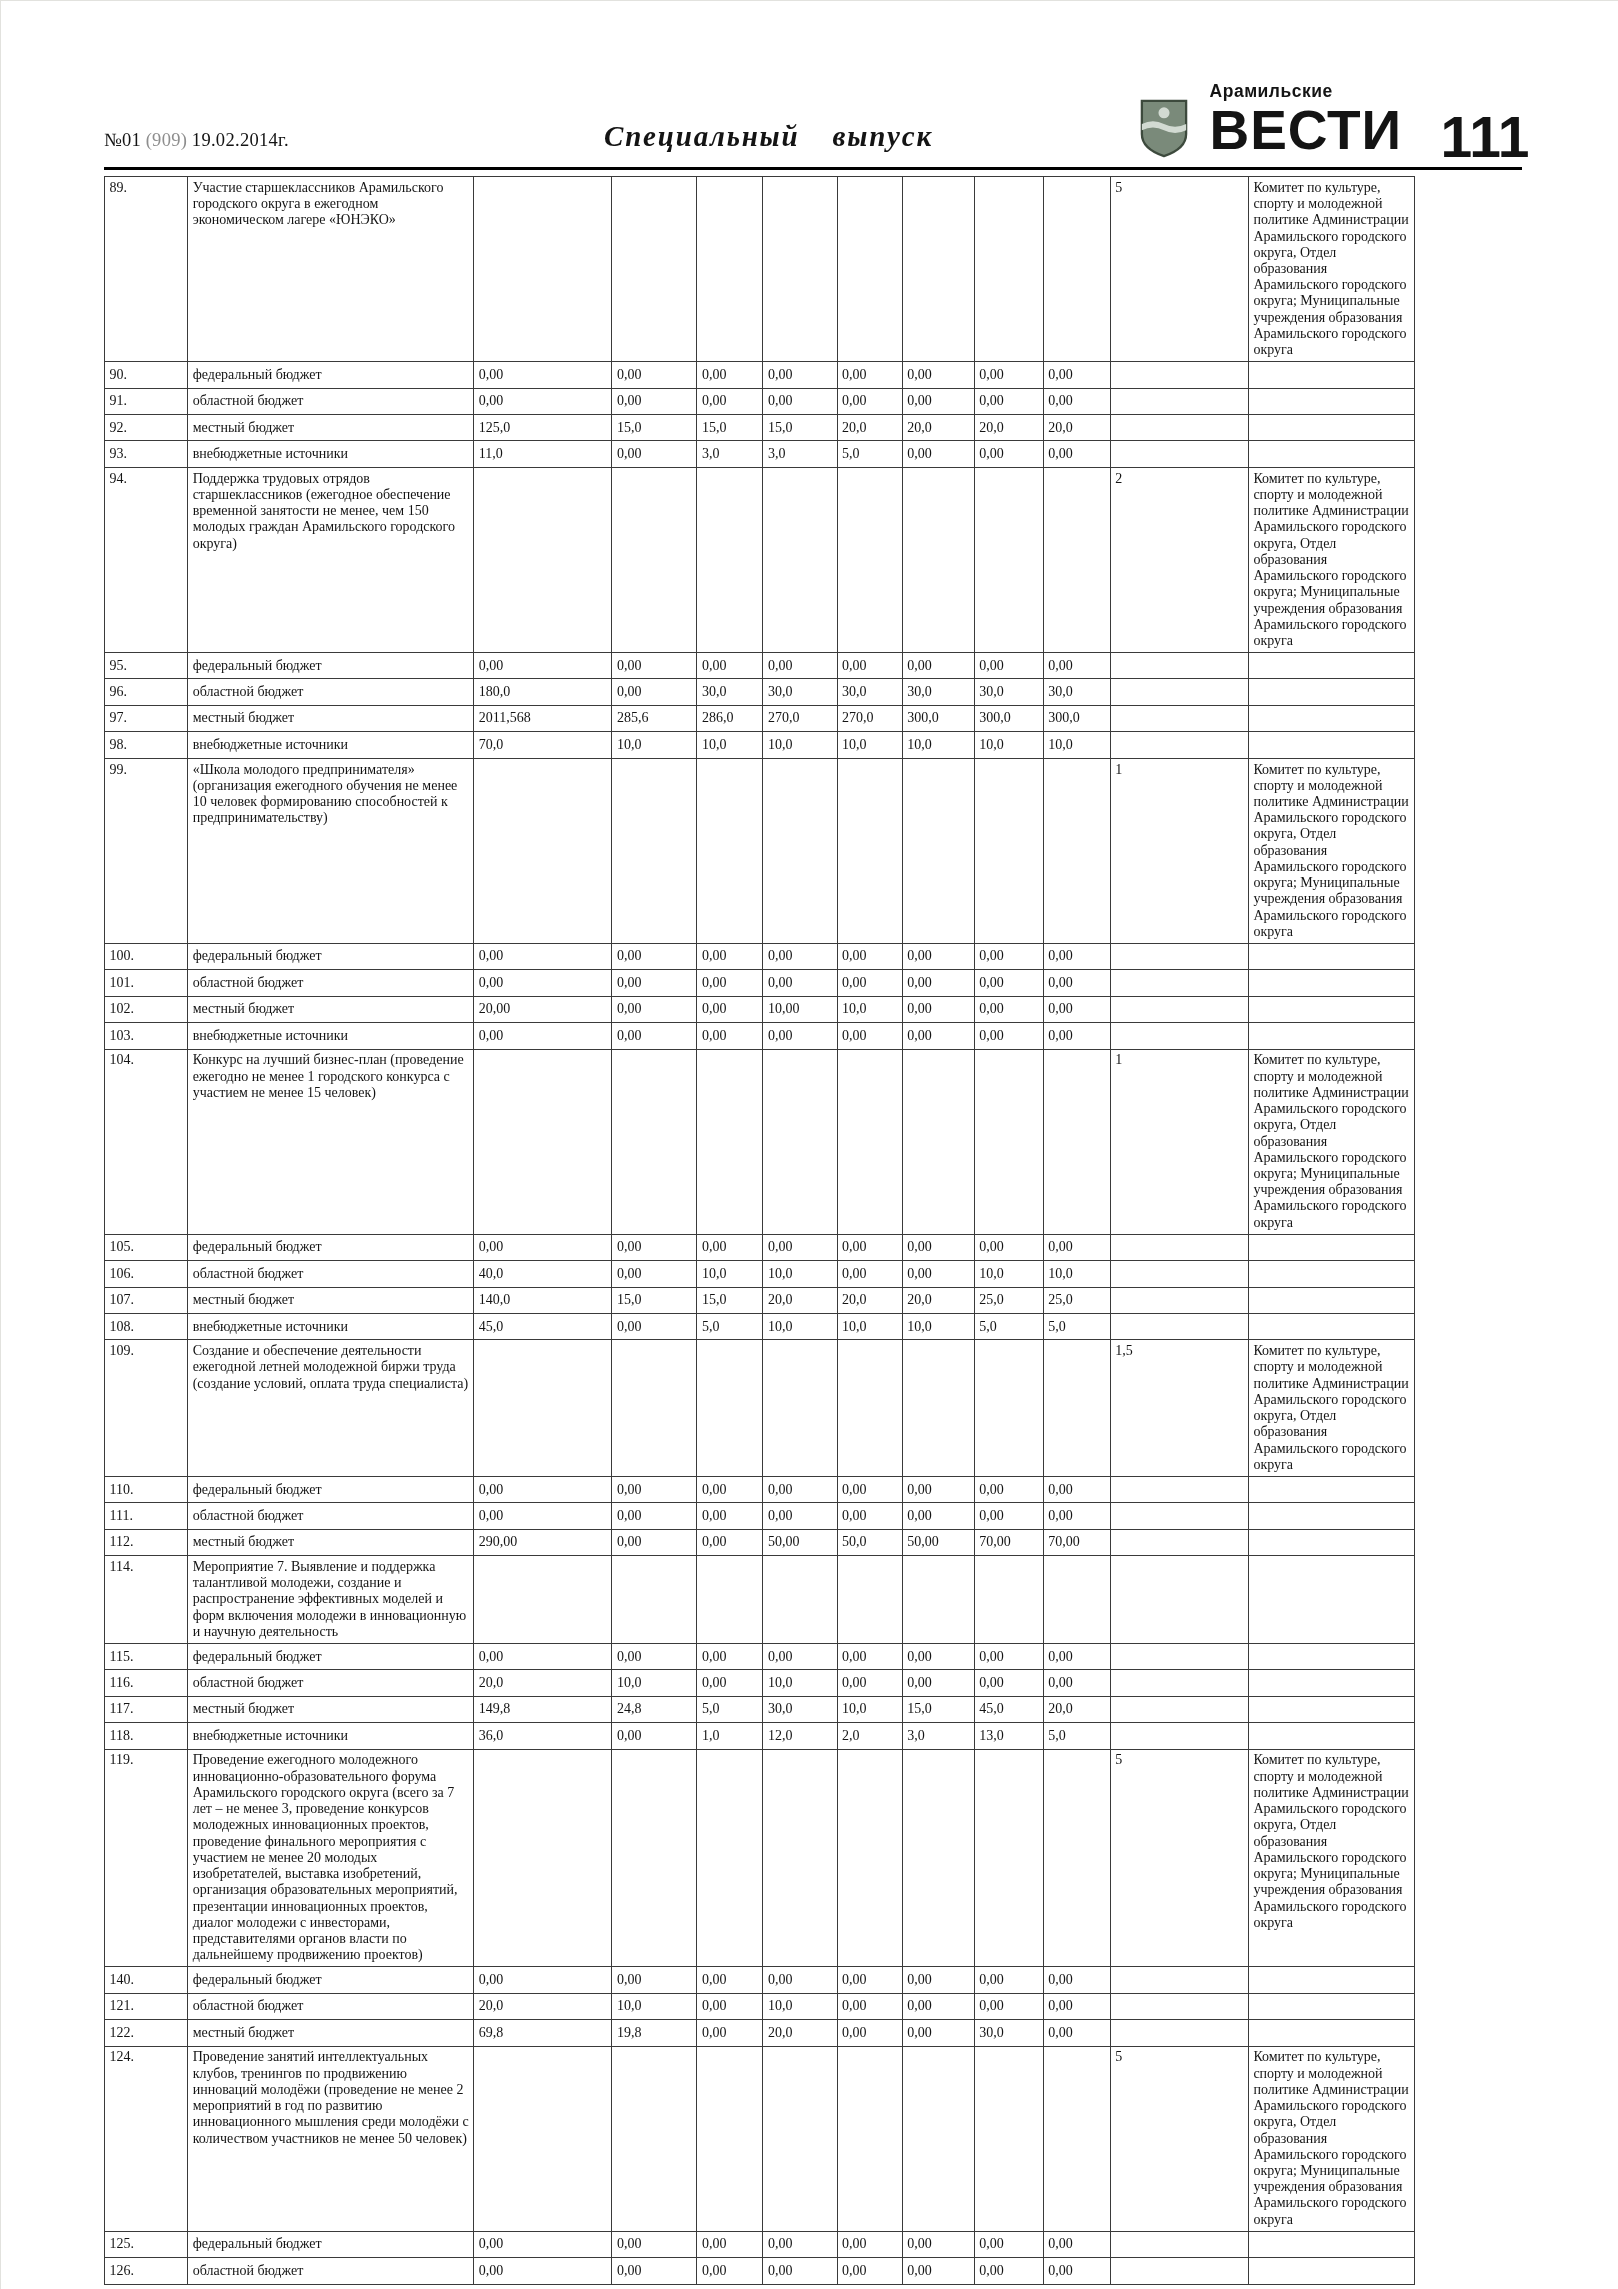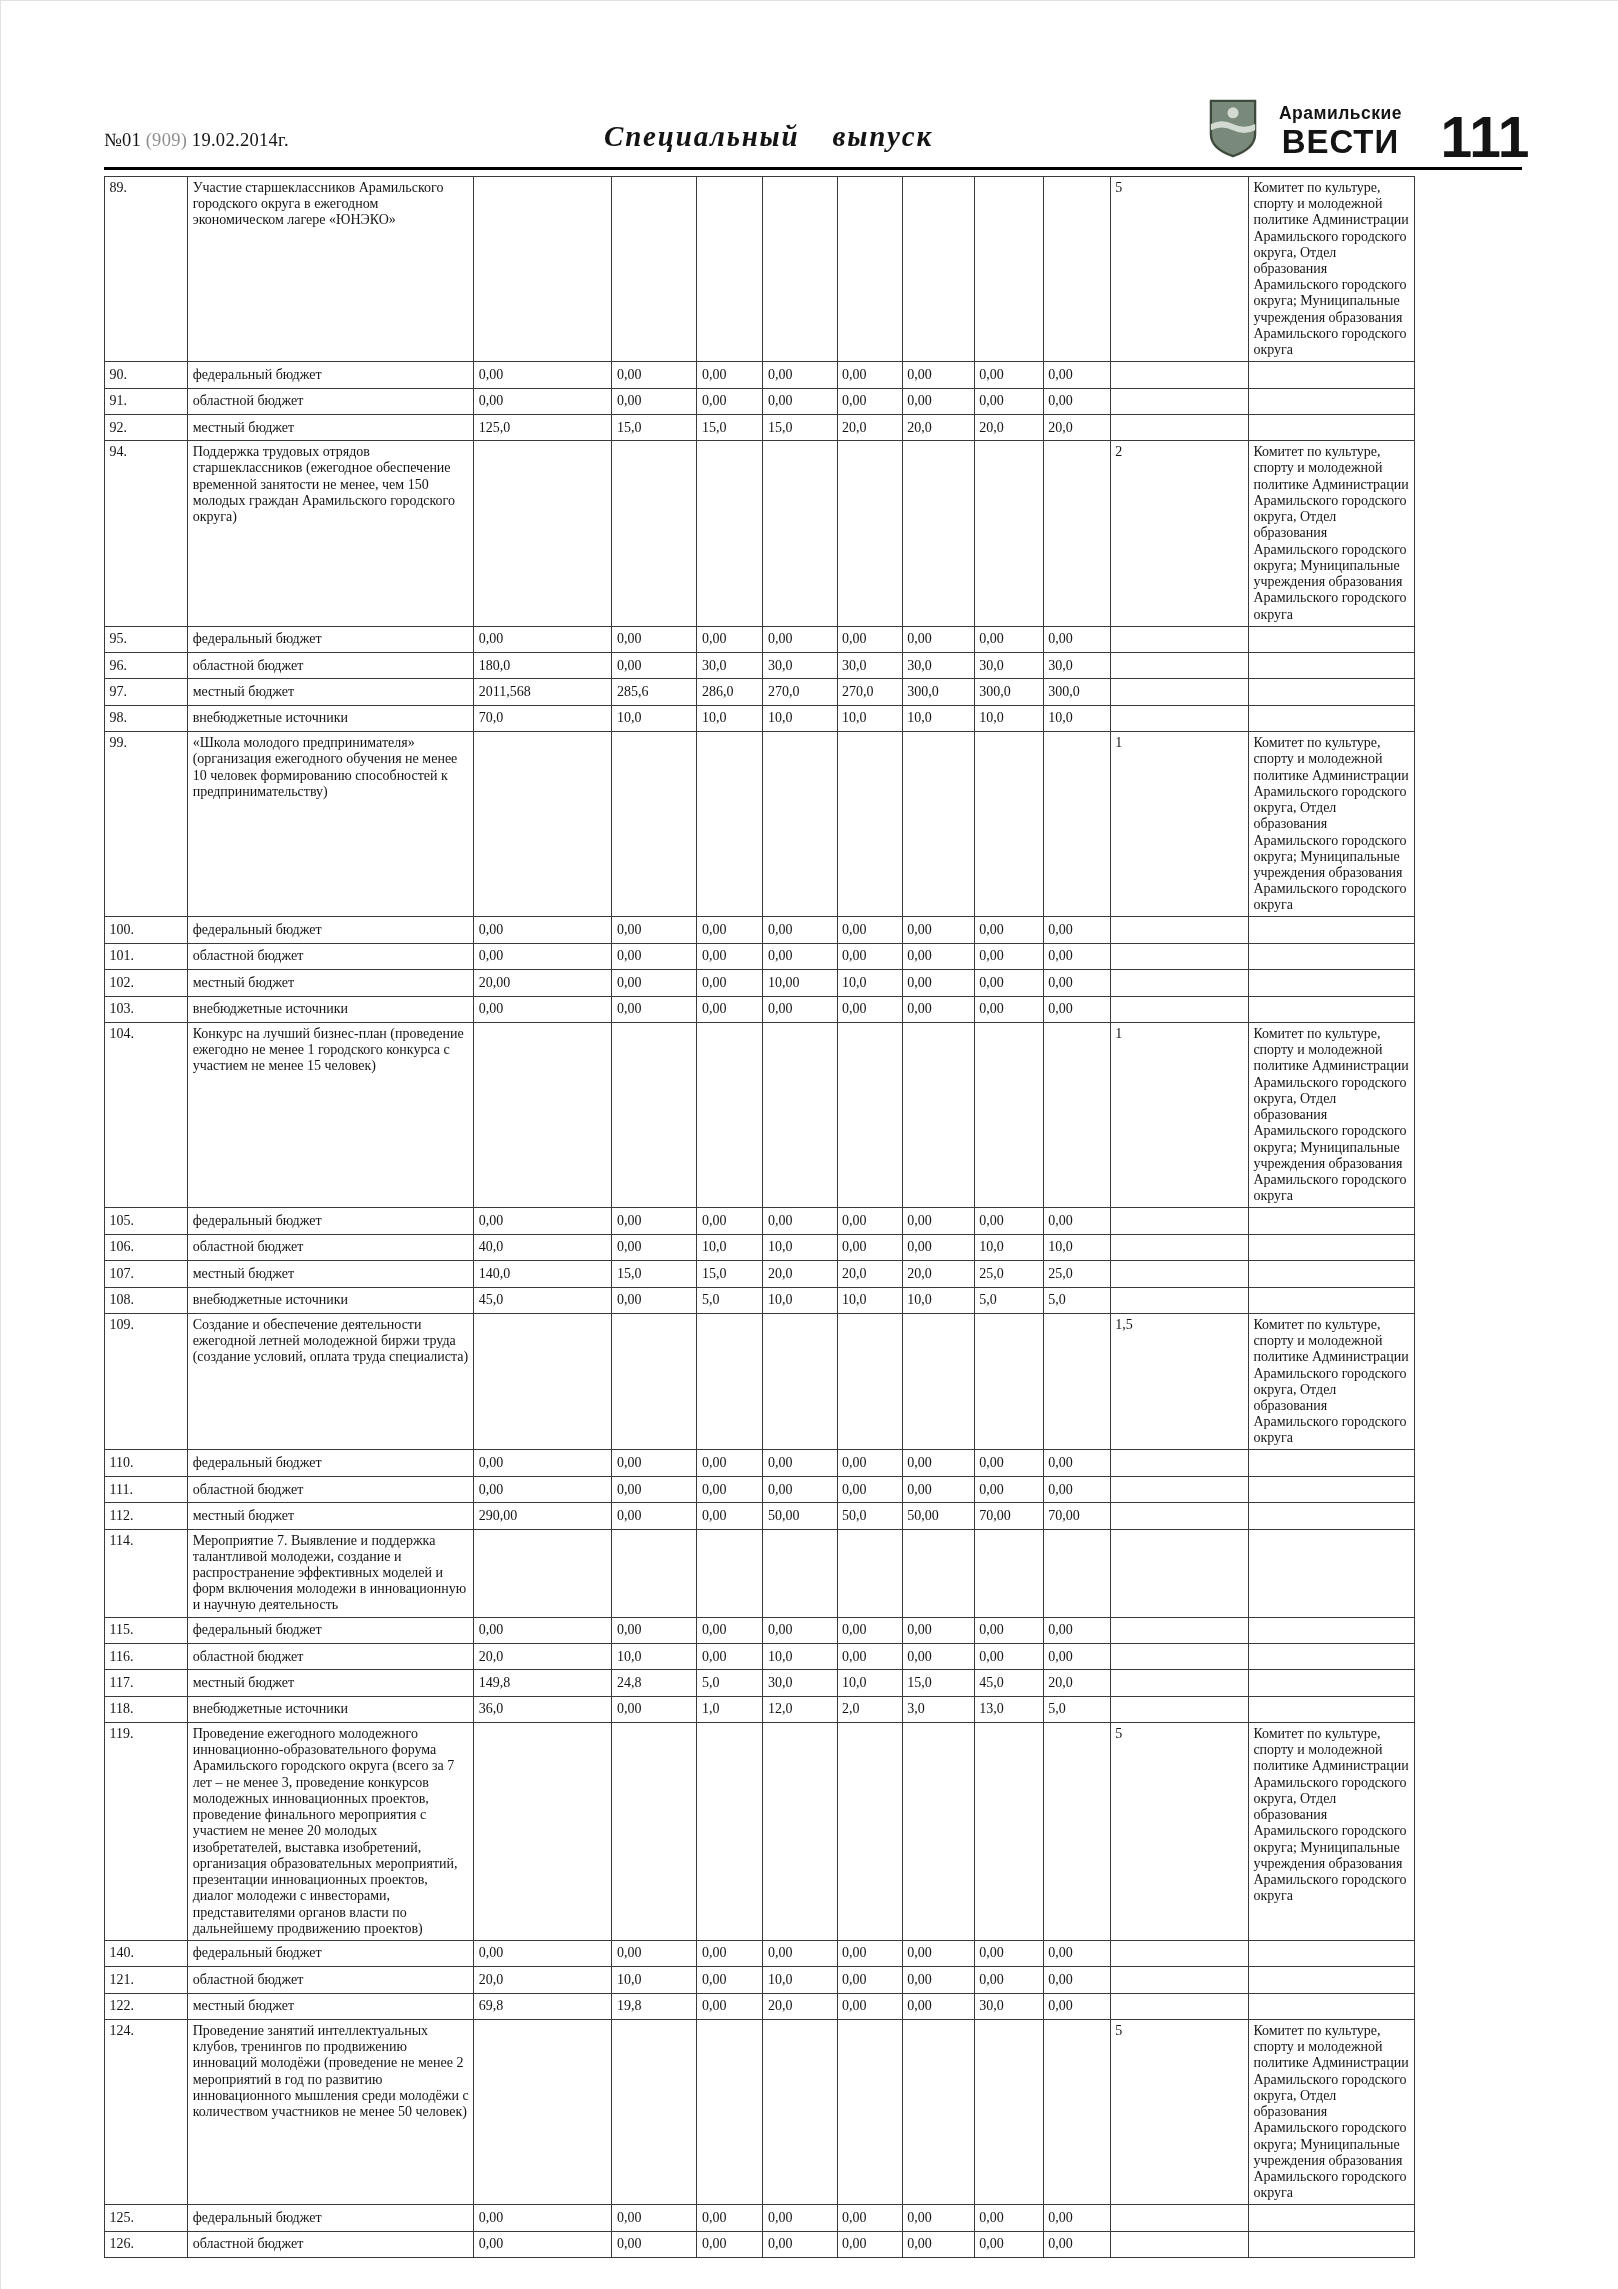--- a/index.html
+++ b/index.html
@@ -11,21 +11,21 @@
   
   .header{position:absolute;left:103px;top:78px;width:1418px;height:83px;}
   .issue{position:absolute;left:0;bottom:11px;font-size:18.5px;letter-spacing:0.3px;white-space:nowrap;}
   .issue .series{color:#8e8e8e;margin:0 4.6px;}
   .title{position:absolute;left:166px;width:997px;bottom:9.2px;text-align:center;
          font-size:29px;font-weight:700;font-style:italic;letter-spacing:1.8px;word-spacing:24px;}
   .masthead{position:absolute;right:120px;bottom:3.7px;display:flex;align-items:flex-end;gap:22px;}
   .emblem{width:48px;height:59px;display:block;}
   .m-text{display:flex;flex-direction:column;line-height:1;font-family:"Liberation Sans",sans-serif;}
   .m-top{font-size:17.5px;font-weight:700;letter-spacing:0.5px;margin-bottom:2.8px;}
-  .m-bot{font-size:33px;font-weight:800;letter-spacing:0.9px;text-align:center;}
+  .m-bot{font-size:55px;font-weight:800;letter-spacing:0.9px;text-align:center;}
   .pagenum{position:absolute;right:-7.4px;bottom:-3.7px;font-family:"Liberation Sans",sans-serif;
            font-size:57px;font-weight:800;line-height:1;}
   .rule{position:absolute;left:103px;top:166px;width:1418px;height:2.8px;background:#000;}
 
   
   .doc-table{position:absolute;left:103px;top:175px;width:1311px;height:2066px;
              border-collapse:collapse;table-layout:fixed;font-size:14px;line-height:1.16;}
   .doc-table td{border:0.9px solid #3a3a3a;vertical-align:top;padding:1.8px 4.6px;
                 word-wrap:break-word;overflow:hidden;}
   tr.row-budget td{padding-top:4.6px;padding-bottom:4.6px;}
@@ -123,20 +123,34 @@
     <td class="c-val">15,0</td>
     <td class="c-val">15,0</td>
     <td class="c-val">15,0</td>
     <td class="c-val">20,0</td>
     <td class="c-val">20,0</td>
     <td class="c-val">20,0</td>
     <td class="c-val">20,0</td>
     <td class="c-weight"></td>
     <td class="c-committee"></td>
   </tr>
+        <tr class="row-budget">
+    <td class="c-num">93.</td>
+    <td class="c-desc">внебюджетные источники</td>
+    <td class="c-val">11,0</td>
+    <td class="c-val">0,00</td>
+    <td class="c-val">3,0</td>
+    <td class="c-val">3,0</td>
+    <td class="c-val">5,0</td>
+    <td class="c-val">0,00</td>
+    <td class="c-val">0,00</td>
+    <td class="c-val">0,00</td>
+    <td class="c-weight"></td>
+    <td class="c-committee"></td>
+  </tr>
         <tr class="row-program">
     <td class="c-num">94.</td>
     <td class="c-desc">Поддержка  трудовых отрядов старшеклассников  (ежегодное обеспечение временной занятости не менее, чем 150 молодых граждан Арамильского городского округа)</td>
     <td class="c-val"></td>
     <td class="c-val"></td>
     <td class="c-val"></td>
     <td class="c-val"></td>
     <td class="c-val"></td>
     <td class="c-val"></td>
     <td class="c-val"></td>

